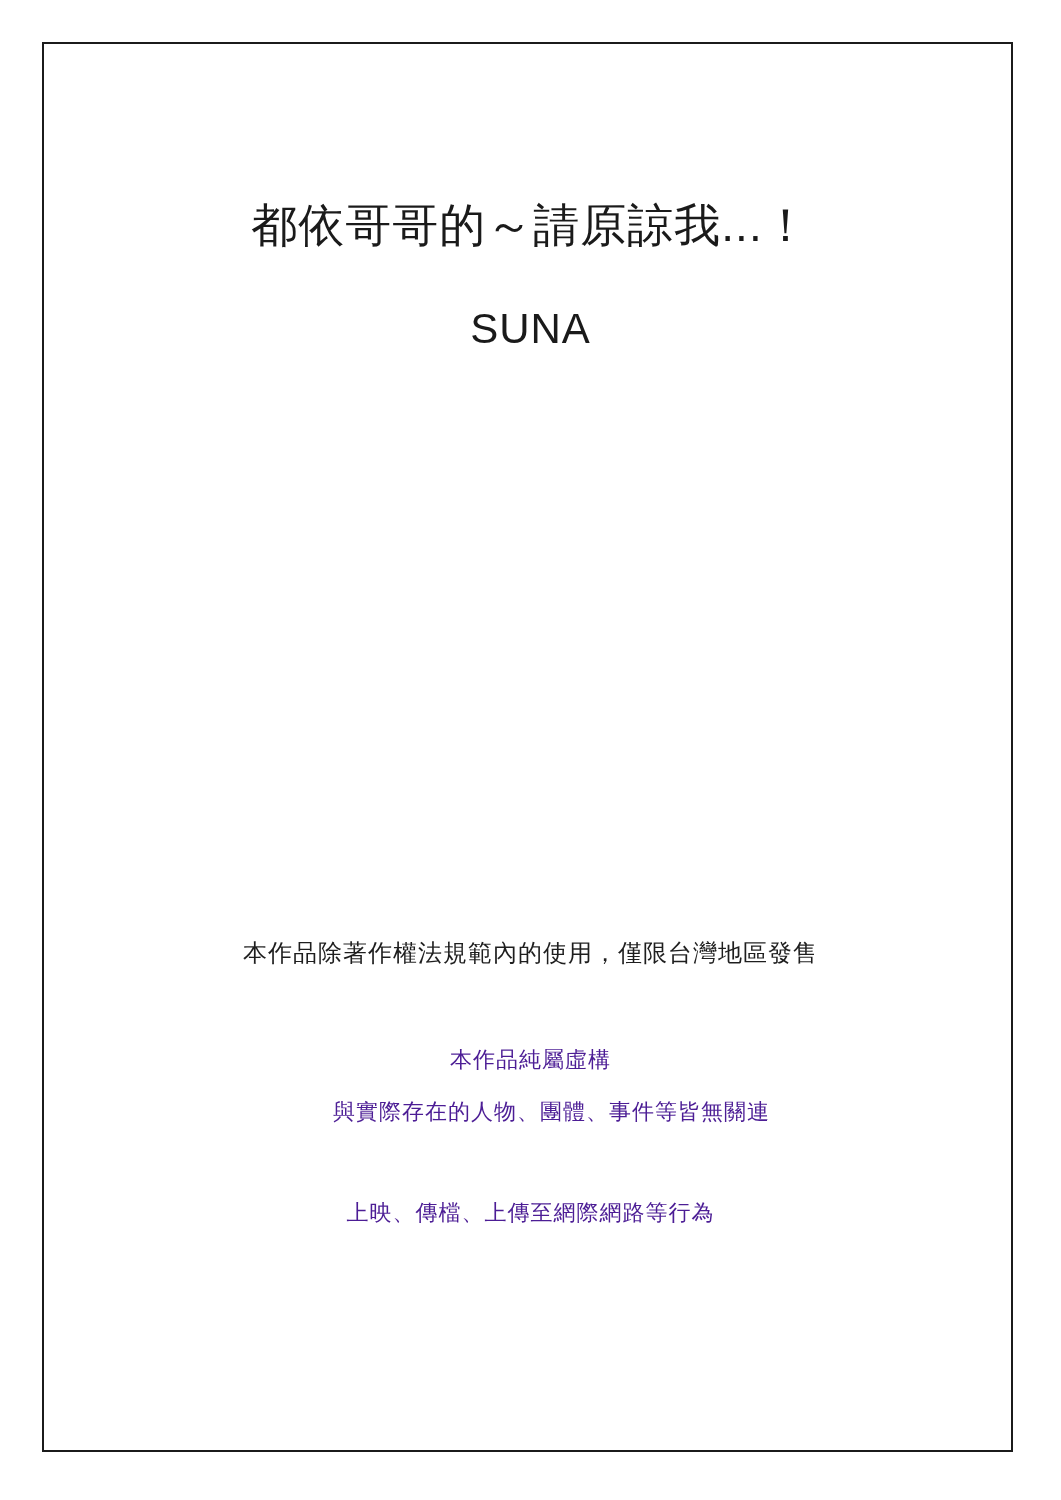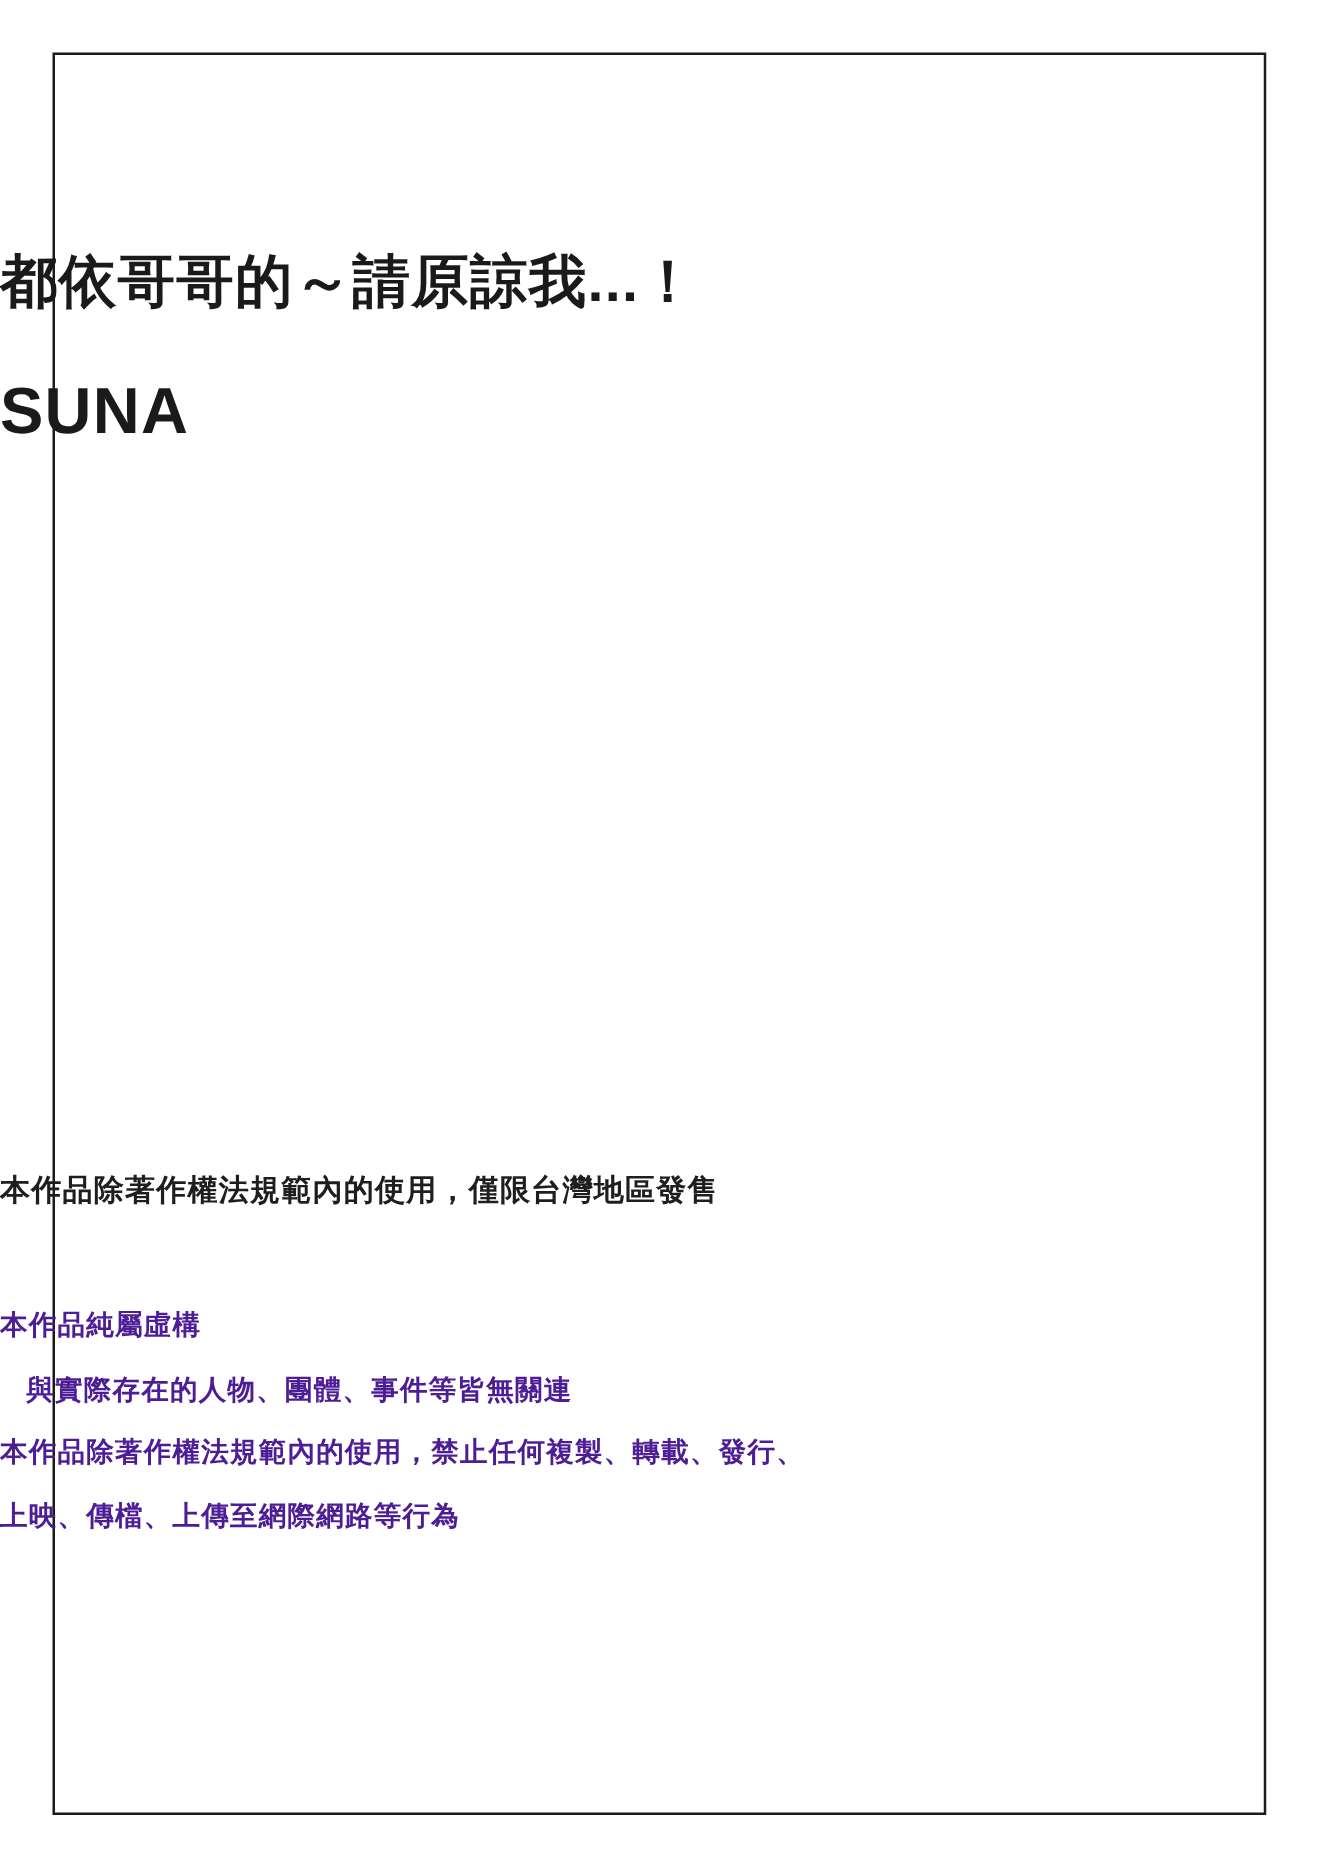--- a/index.html
+++ b/index.html
@@ -19,33 +19,34 @@
     top: 42px;
     width: 971px;
     height: 1410px;
     border: 2px solid #1b1b1b;
     background: transparent;
   }
   .textline {
     position: absolute;
     left: 0;
     width: 100%;
+    text-align: center;
     white-space: nowrap;
-    font-weight: 700;
+    font-weight: 400;
   }
   .title {
     top: 200px;
     font-size: 46px;
     line-height: 50px;
     letter-spacing: 1px;
     color: #1a1a1a;
   }
   .author {
     top: 308px;
-    font-size: 52px;
+    font-size: 42px;
     line-height: 42px;
     letter-spacing: 1px;
     color: #1a1a1a;
   }
   .publisher-1 {
     top: 879px;
     font-size: 25px;
     line-height: 27px;
     letter-spacing: 1px;
   }
@@ -77,17 +78,16 @@
 
   <div class="textline author">SUNA</div>
 
 
   <div class="textline publisher-2">本作品除著作權法規範內的使用，僅限台灣地區發售</div>
 
   <div class="textline disclaimer disclaimer-1">本作品純屬虛構</div>
 
   <div class="textline disclaimer disclaimer-2">與實際存在的人物、團體、事件等皆無關連</div>
 
-  <div class="textline disclaimer disclaimer-3">本作品除著作權法規範內的使用，禁止任何複製、轉載、發行、</div>
 
   <div class="textline disclaimer disclaimer-4">上映、傳檔、上傳至網際網路等行為</div>
 
 </div>
 
 </body></html>

